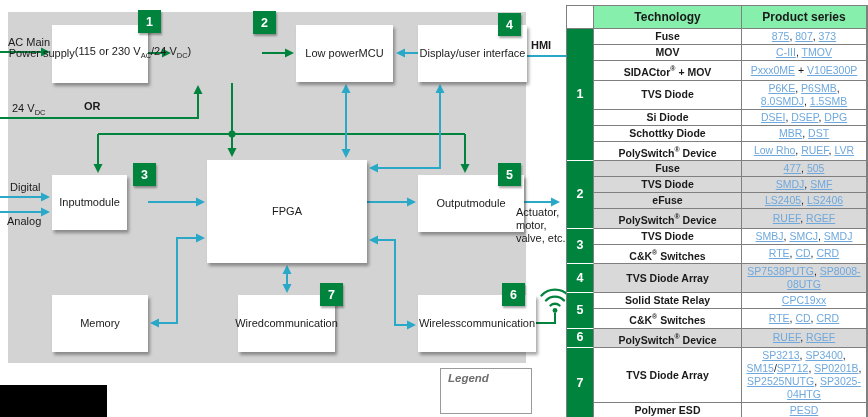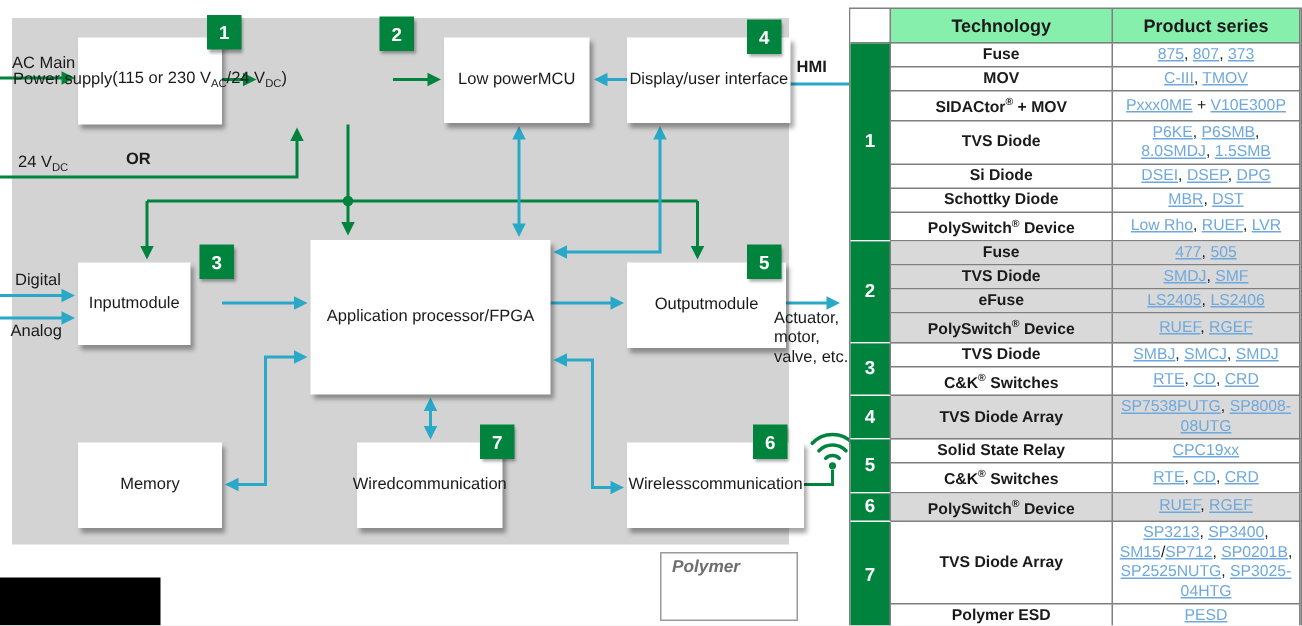--- a/index.html
+++ b/index.html
@@ -120,21 +120,20 @@
     </div>
   <div class="box" style="left:418px;top:25px;width:109px;height:57px">
       <div class="ln"><span>Display/</span></div>
       <div class="ln"><span>user interface</span></div>
     </div>
   <div class="box" style="left:52px;top:175px;width:75px;height:55px">
       <div class="ln"><span>Input</span></div>
       <div class="ln"><span>module</span></div>
     </div>
   <div class="box" style="left:207px;top:160px;width:160px;height:103px">
-      <div class="ln"><span>Application processor/</span></div>
       <div class="ln"><span>FPGA</span></div>
     </div>
   <div class="box" style="left:418px;top:175px;width:106px;height:57px">
       <div class="ln"><span>Output</span></div>
       <div class="ln"><span>module</span></div>
     </div>
   <div class="box" style="left:52px;top:295px;width:96px;height:57px">
       <div class="ln"><span>Memory</span></div>
     </div>
   <div class="box" style="left:238px;top:295px;width:97px;height:57px">
@@ -162,21 +161,21 @@
   <div class="lbl" style="left:10px;top:181px">Digital</div>
   <div class="lbl" style="left:7px;top:215px">Analog</div>
   <div class="lbl bold" style="left:531px;top:39px">HMI</div>
   <div class="lbl" style="left:516px;top:206px;line-height:13px">
       <div class="ln"><span>Actuator,</span></div>
       <div class="ln"><span>motor,</span></div>
       <div class="ln"><span>valve, etc.</span></div>
     </div>
 
   <div class="legend">
-    <div class="legend-title">Polymer</div>
+    <div class="legend-title">Legend</div>
     <div class="legend-row">
       <svg width="46" height="10">
         <line x1="1" y1="5" x2="36" y2="5" class="gline"></line>
           <polygon points="45,5 35,0.5 35,9.5" class="gfill"></polygon>
       </svg>
       <span>Power</span>
     </div>
     <div class="legend-row">
       <svg width="46" height="10">
         <line x1="1" y1="5" x2="36" y2="5" class="tline"></line>

